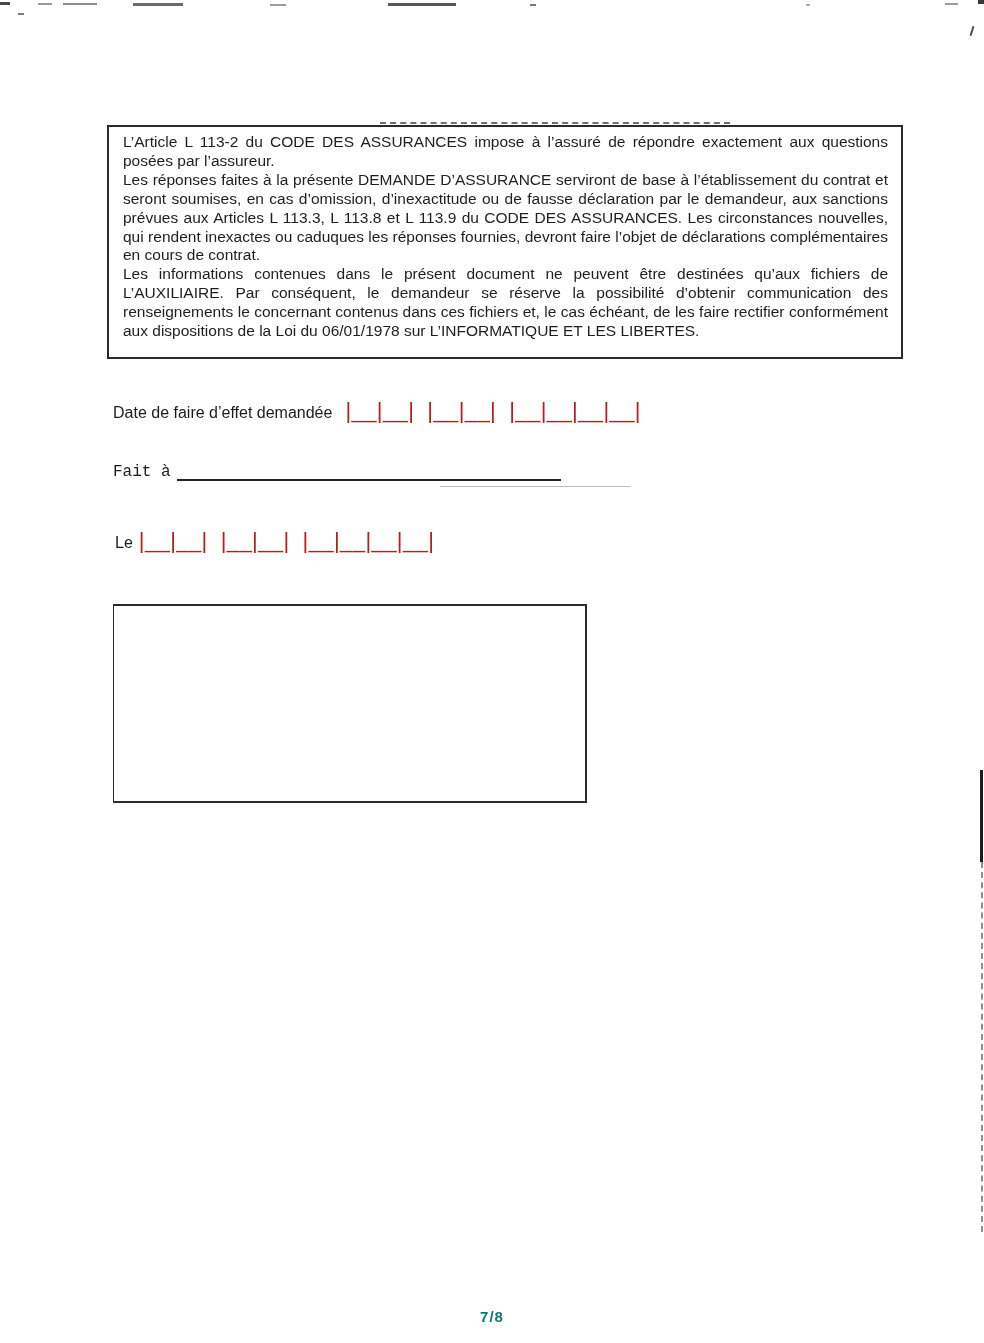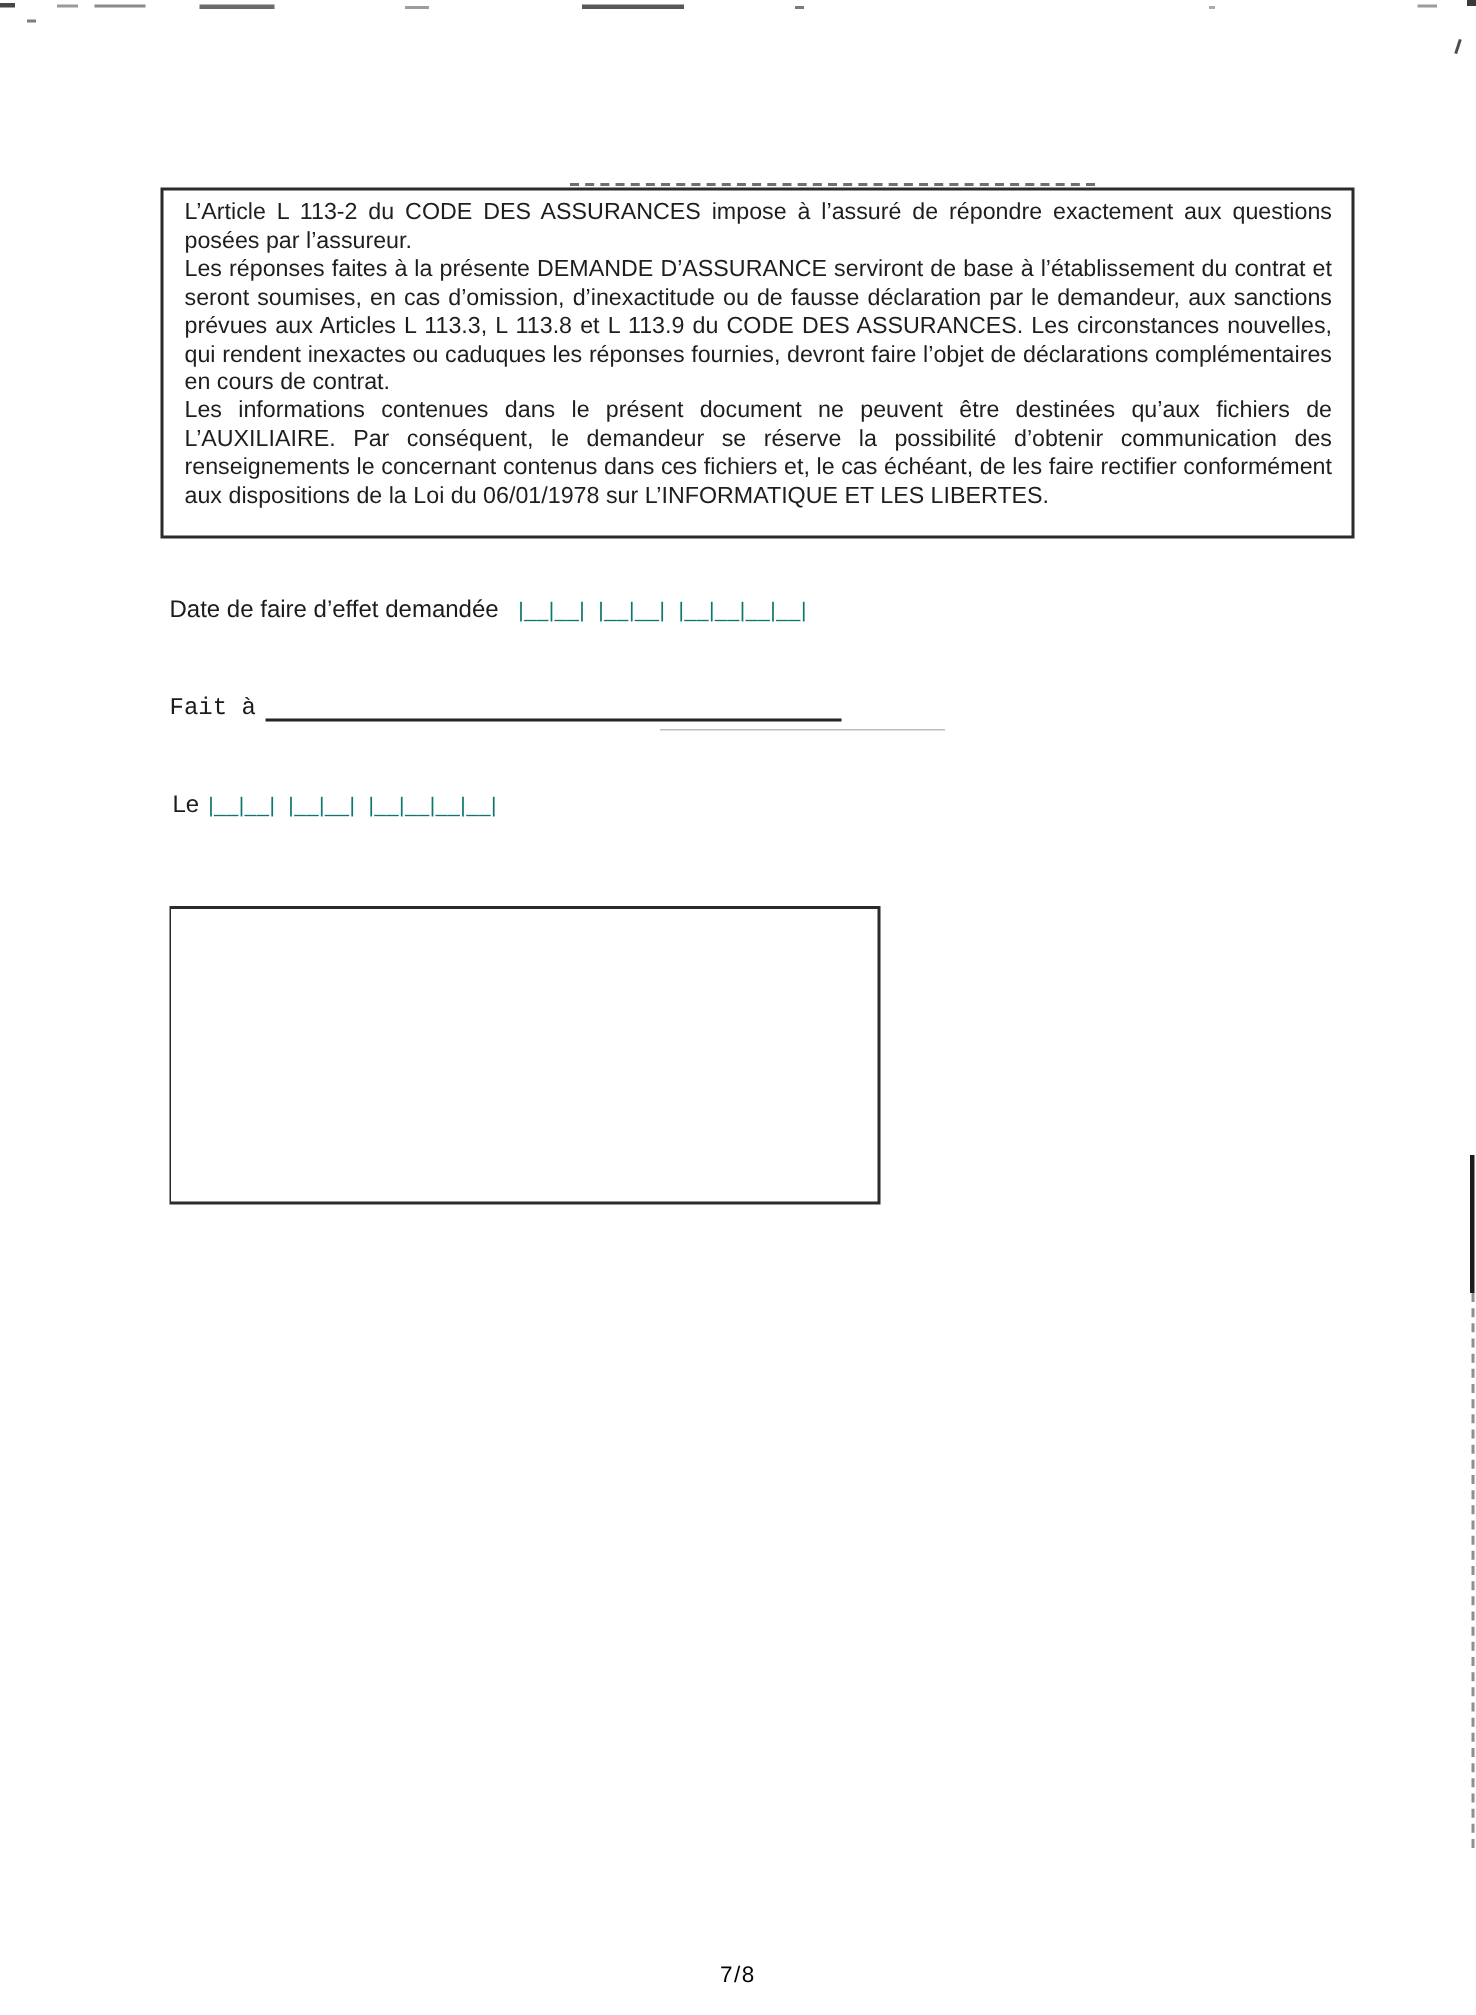--- a/index.html
+++ b/index.html
@@ -41,24 +41,24 @@
     font-size: 16px;
     color: #1c1c1c;
     white-space: nowrap;
   }
   .row-effective-date { left: 113px; top: 398px; }
   .row-place          { left: 113px; top: 460px; align-items: flex-end; font-family: Liberation Mono, monospace; }
   .row-date-signed    { left: 105px; top: 528px; margin-left: 10px; }
 
   .date-boxes {
     white-space: pre;
-    font-size: 14px;
+    font-size: 22px;
     letter-spacing: 0.4px;
     margin-left: 13px;
-    color: #0f766e;
+    color: #b91c1c;
   }
   .row-date-signed .date-boxes { margin-left: 6px; }
 
   .fill-line {
     display: inline-block;
     width: 384px;
     height: 19px;
     margin-left: 6px;
     border-bottom: 2px solid #242424;
   }
@@ -88,21 +88,22 @@
 
   
   .page-number {
     position: absolute;
     left: 0;
     top: 1308px;
     width: 984px;
     text-align: center;
     font-size: 15px;
     letter-spacing: 1px;
-    color: #000000;
+    color: #0f766e;
+    font-weight: bold;
   }
 
   
   .art { position: absolute; pointer-events: none; }
   .a1  { left: 0px;   top: 2px;  width: 10px; height: 3px; background: #474747; }
   .a2  { left: 38px;  top: 3px;  width: 14px; height: 2px; background: #9a9a9a; }
   .a3  { left: 63px;  top: 3px;  width: 34px; height: 2px; background: #8a8a8a; }
   .a4  { left: 133px; top: 3px;  width: 50px; height: 3px; background: #6a6a6a; }
   .a5  { left: 270px; top: 4px;  width: 16px; height: 2px; background: #9d9d9d; }
   .a6  { left: 388px; top: 3px;  width: 68px; height: 3px; background: #585858; }

